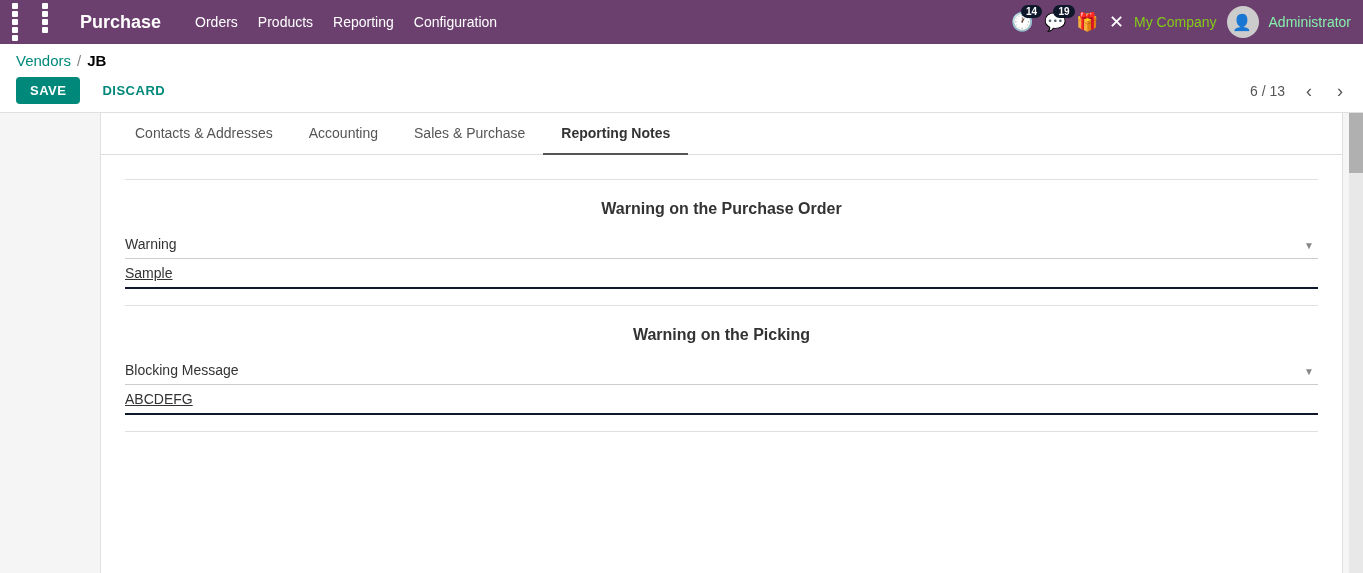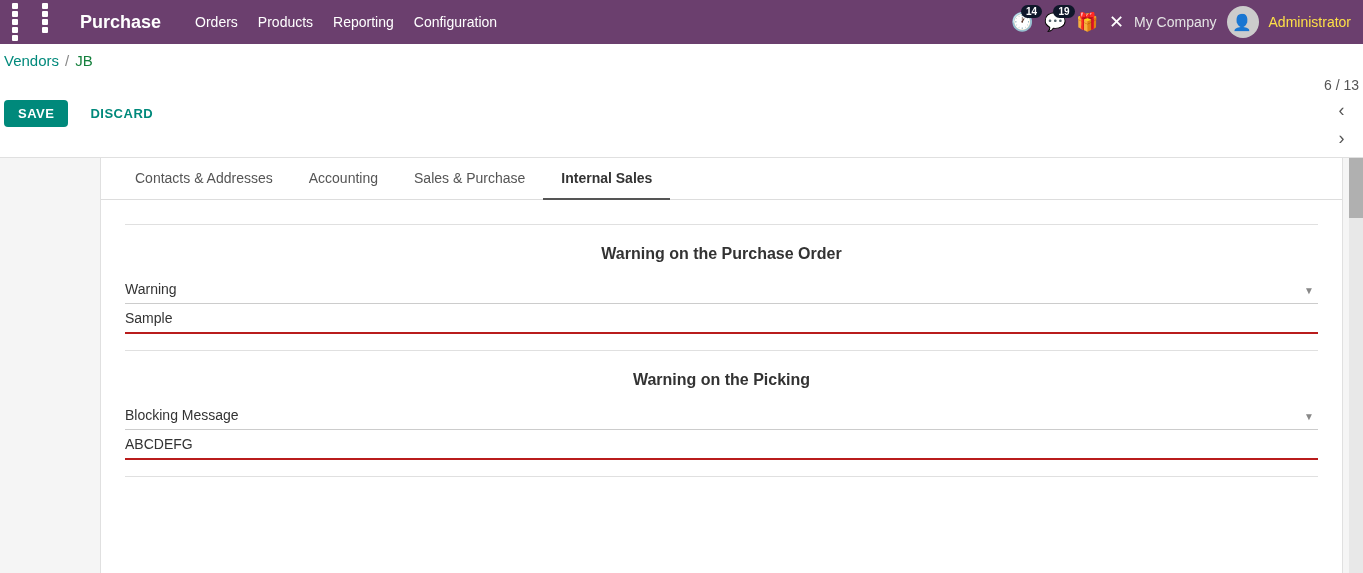--- a/index.html
+++ b/index.html
@@ -61,57 +61,57 @@
       top: -6px;
       right: -8px;
       background: #0f172a;
       color: white;
       font-size: 10px;
       border-radius: 10px;
       padding: 1px 5px;
       font-weight: bold;
     }
     .navbar-company {
-      color: #e5e5e5;
+      color: #84cc16;
       font-size: 14px;
       cursor: pointer;
     }
     .navbar-avatar {
       width: 32px;
       height: 32px;
       border-radius: 50%;
       background: #ccc;
       display: flex;
       align-items: center;
       justify-content: center;
       color: #555;
       font-size: 16px;
     }
     .navbar-username {
-      color: #fde047;
+      color: #86efac;
       font-size: 14px;
       cursor: pointer;
     }
 
     
     .top-bar {
       background: white;
-      padding: 8px 4px;
+      padding: 8px 16px;
       border-bottom: 1px solid #e0e0e0;
     }
     .breadcrumb {
       display: flex;
       align-items: center;
       gap: 6px;
       color: #00897b;
       font-size: 15px;
       margin-bottom: 8px;
     }
     .breadcrumb-sep { color: #888; }
-    .breadcrumb-current { color: #15803d; }
+    .breadcrumb-current { color: #000000; font-weight: bold; }
     .toolbar {
       display: flex;
       align-items: center;
       gap: 8px;
     }
     .btn-save {
       background: #00897b;
       color: white;
       border: none;
       padding: 6px 14px;
@@ -127,24 +127,24 @@
       border: none;
       padding: 6px 14px;
       font-size: 13px;
       font-weight: 600;
       cursor: pointer;
       letter-spacing: 0.5px;
     }
     .pager {
       margin-left: auto;
       display: flex;
-      gap: 6px;
+      align-items: center;
+      gap: 17px;
       color: #555;
       font-size: 14px;
-      flex-direction: column;
     }
     .pager-btn {
       background: none;
       border: none;
       cursor: pointer;
       color: #555;
       font-size: 18px;
       line-height: 1;
       padding: 2px 4px;
     }
@@ -239,26 +239,27 @@
       right: 4px;
       top: 50%;
       transform: translateY(-50%);
       font-size: 10px;
       color: #888;
       pointer-events: none;
     }
     .text-input {
       width: 100%;
       border: none;
-      border-bottom: 2px solid #b91c1c;
+      border-bottom: 2px solid #0f172a;
       padding: 6px 0;
       font-size: 14px;
       color: #333;
       background: transparent;
       outline: none;
+      text-decoration: underline;
     }
 
     
     .scrollbar-track {
       position: absolute;
       right: 0;
       top: 0;
       width: 14px;
       height: 100%;
       background: #e8e8e8;
@@ -337,21 +338,21 @@
       <div class="tab">
         <span>Contacts &amp; Addresses</span>
       </div>
       <div class="tab">
         <span>Accounting</span>
       </div>
       <div class="tab">
         <span>Sales &amp; Purchase</span>
       </div>
       <div class="tab active">
-        <span>Internal Sales</span>
+        <span>Reporting Notes</span>
       </div>
     </div>
 
     <div class="form-section">
 
       <hr class="divider">
 
       
       <div class="field-group">
         <div class="section-title">Warning on the Purchase Order</div>

